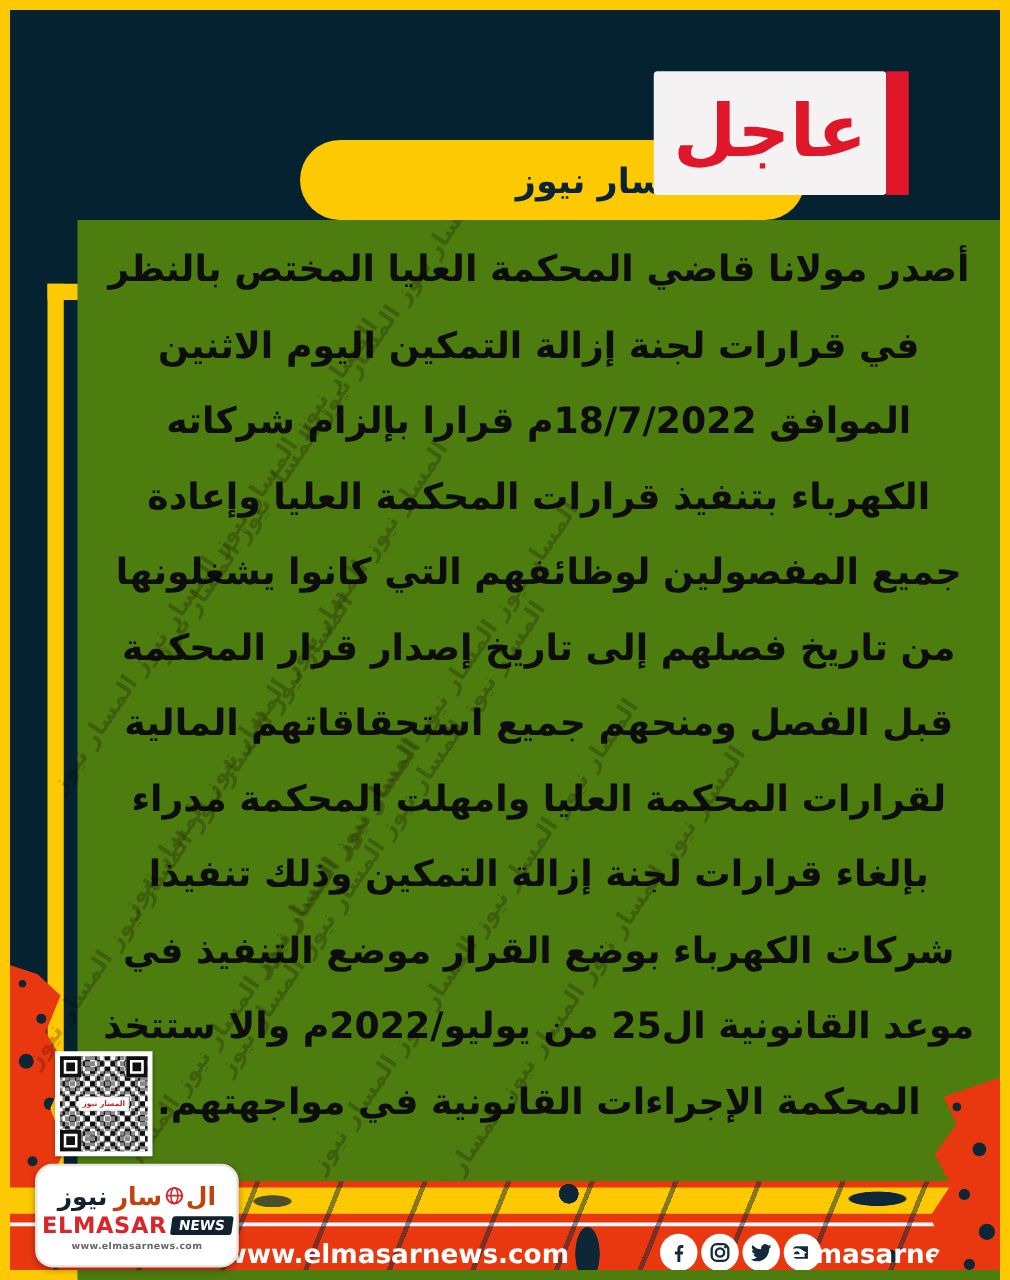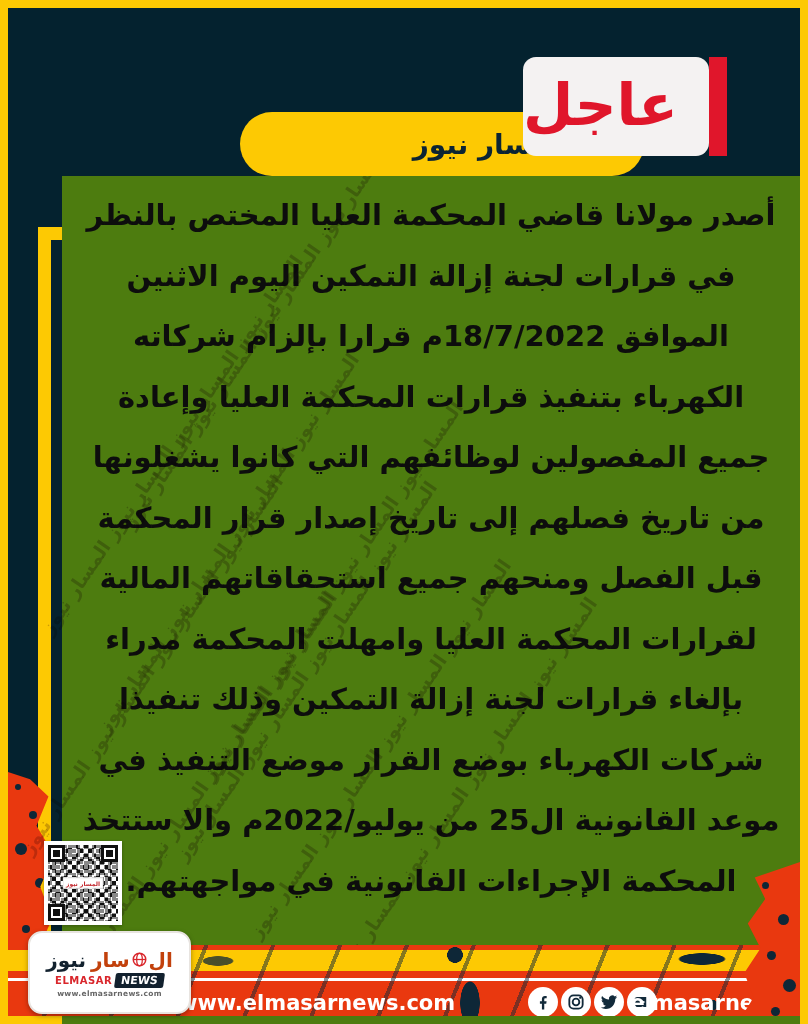--- a/index.html
+++ b/index.html
@@ -27,21 +27,21 @@
   .wm-layer{position:absolute;inset:0;z-index:4;pointer-events:none;mix-blend-mode:multiply;}
   .wm{position:absolute;white-space:nowrap;font-weight:700;font-size:19px;letter-spacing:2px;
       color:rgba(141,115,103,.42);transform:rotate(-56deg);transform-origin:0 0;}
 
   
   .brand-strip{position:absolute;left:240px;top:112px;width:404px;height:64px;background:#fdc903;
     border-radius:32px;z-index:5;display:flex;align-items:center;justify-content:flex-end;
     padding-right:72px;box-sizing:border-box;}
   .brand-strip span{font-size:28px;font-weight:700;color:#0b2433;}
   .urgent-box{position:absolute;left:523px;top:57px;width:186px;height:99px;background:#f4f2f2;
-    z-index:6;display:flex;align-items:center;border-radius:13px;}
+    z-index:6;display:flex;align-items:center;justify-content:center;border-radius:3px;}
   .urgent-box span{font-size:58px;font-weight:700;color:#e0162b;padding-bottom:4px;}
   .urgent-bar{position:absolute;left:709px;top:57px;width:18px;height:99px;background:#e0162b;z-index:6;}
 
   
   .qr{position:absolute;left:44px;top:841px;width:78px;height:84px;background:#fff;z-index:5;
       padding:4px;box-sizing:border-box;box-shadow:0 1px 3px rgba(0,0,0,.3);}
   .qr-inner{position:relative;width:70px;height:76px;
       background:repeating-conic-gradient(#101010 0% 25%,#fff 0% 50%) 0 0/8px 8px;}
   .qr-inner::before{content:"";position:absolute;inset:0;
       background:repeating-conic-gradient(#101010 0% 25%,#fff 0% 50%) 2px 3px/11px 11px;opacity:.5;}
@@ -76,21 +76,21 @@
 
   
   .logo-card{position:absolute;left:28px;top:931px;width:163px;height:83px;background:#fff;z-index:7;
     border:2px solid #e8e4e0;border-radius:14px;box-sizing:border-box;box-shadow:0 2px 5px rgba(0,0,0,.35);
     display:flex;flex-direction:column;align-items:center;justify-content:center;gap:1px;}
   .logo-ar{font-size:20px;font-weight:700;display:flex;align-items:center;gap:1px;}
   .logo-ar .lr{color:#c2410c;}
   .logo-ar .ln{color:#12212e;margin-right:4px;text-align:center;}
   .logo-ar .globe{display:inline-flex;margin:0 1px;}
   .logo-en{display:flex;align-items:center;gap:3px;}
-  .logo-en .el{color:#d9262b;font-size:10px;font-weight:700;letter-spacing:.5px;}
+  .logo-en .el{color:#d9262b;font-size:18px;font-weight:700;letter-spacing:.5px;}
   .logo-en .nw{background:#12212e;color:#fff;font-size:11px;font-weight:700;padding:1px 6px;
       transform:skewX(-8deg);border-radius:2px;}
   .logo-site{font-size:7.5px;color:#666;font-weight:700;letter-spacing:.3px;}
 </style>
 </head>
 <body>
 
 <div class="poster">
   <div class="navy-bg"></div>
 

